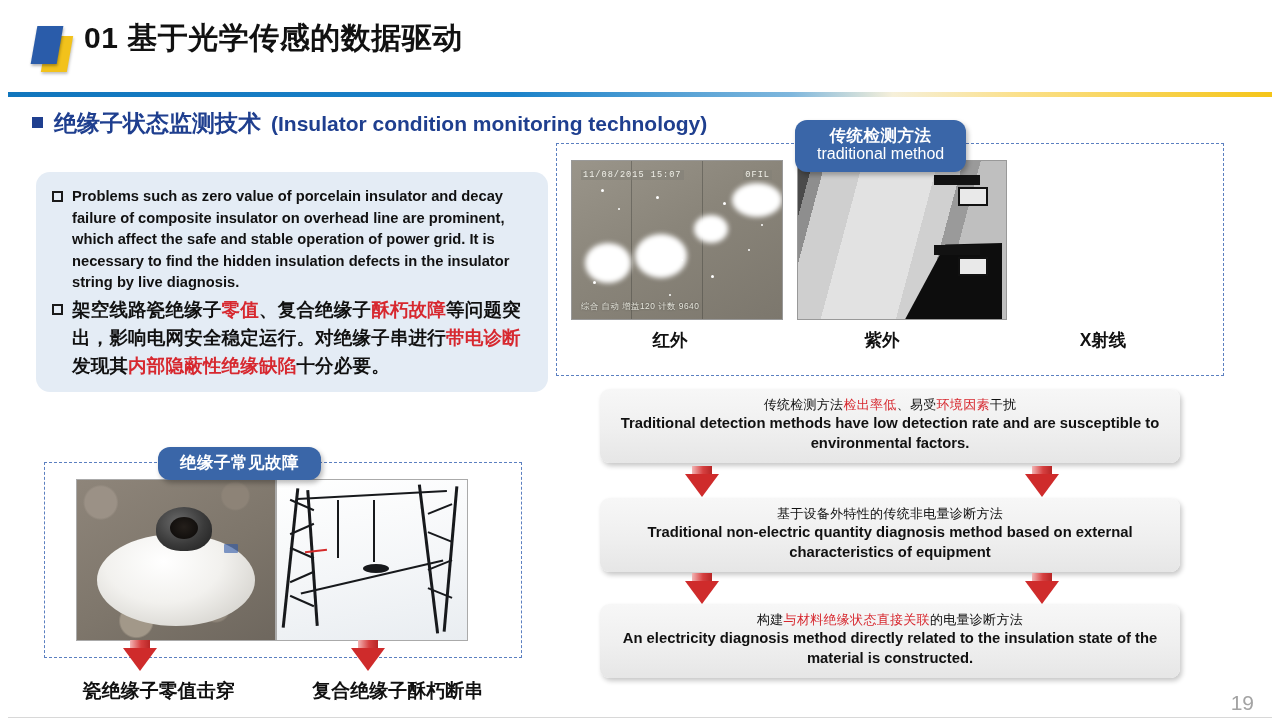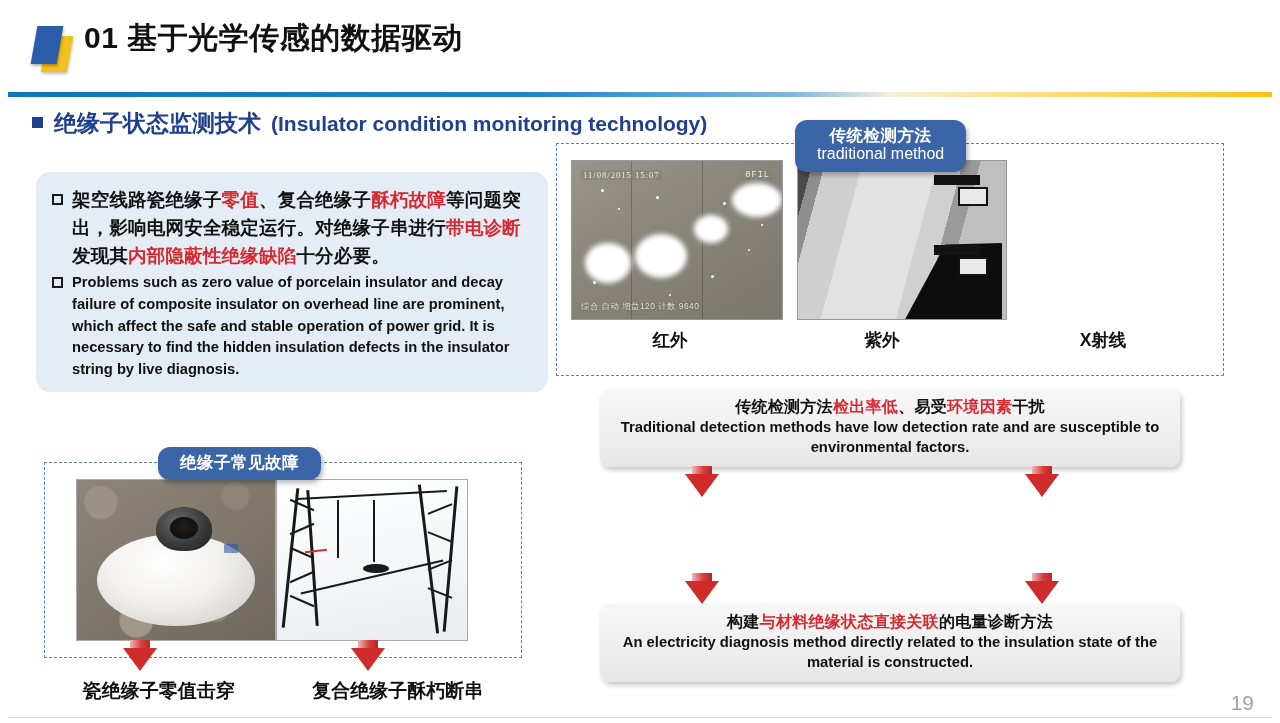--- a/index.html
+++ b/index.html
@@ -114,21 +114,21 @@
             text-shadow:0 0 2px #000; white-space:nowrap; }
   .ir-dot { position:absolute; left:86px; top:52px; width:5px; height:5px; border-radius:50%; background:#4ec3ff; }
 
   
   .uv-bg { position:absolute; inset:0; background:linear-gradient(150deg,#9a958a 0%, #8a857a 45%, #7c776d 100%); }
   .uv-blob { position:absolute; background:#fff; border-radius:50%; filter: blur(2.5px); }
   .uv-spk { position:absolute; background:#fff; border-radius:50%; }
   .uv-grid-v { position:absolute; top:0; bottom:0; width:1px; background:rgba(60,60,55,.4); }
   .uv-top {
     position:absolute; left:9px; top:9px; color:#efefe8; font-size:8.6px;
-    font-family:Liberation Serif, serif; letter-spacing:1px;
+    font-family:Liberation Mono, monospace; letter-spacing:1px;
     background:rgba(130,128,118,.55); padding:0 2px; white-space:nowrap;
   }
   .uv-fil {
     position:absolute; right:10px; top:9px; color:#f0f0e8; font-size:8.6px;
     font-family:"Liberation Mono","DejaVu Sans Mono",monospace; letter-spacing:1px;
     background:rgba(130,128,118,.5); padding:0 2px; white-space:nowrap;text-align:center;
   }
   .uv-bot {
     position:absolute; left:9px; bottom:7px; color:#e8e8de; font-size:8.4px;
     letter-spacing:.5px; white-space:nowrap; text-shadow:0 0 2px rgba(0,0,0,.5);margin-top:20px;
@@ -169,21 +169,21 @@
   .pill-trad { left:795px; top:120px; }
   .pill-faults { left:158px; top:447px; }
 
   
   .flow-box {
     position:absolute; left:600px; width:580px;
     background: linear-gradient(to bottom, #f7f7f7 0%, #efefef 55%, #e6e6e6 100%);
     border-radius:9px; text-align:center; padding:7px 14px 9px;
     box-shadow: 2px 3px 5px rgba(0,0,0,0.22);
   }
-  .fb-cn { font-size:16px; font-weight:bold; color:#111; line-height:1.38; letter-spacing:.3px; }
+  .fb-cn { font-size:13px; font-weight:normal; color:#111; line-height:1.38; letter-spacing:.3px; }
   .fb-cn .hl { color:#d7282f; }
   .fb-en { font-size:14.8px; font-weight:bold; color:#111; line-height:1.34; }
   .fb1 { top:389px; }
   .fb2 { top:498px; }
   .fb3 { top:604px; }
 
   .arrow-red {
     position:absolute; width:0; height:0;
     border-left:17px solid transparent; border-right:17px solid transparent;
     border-top:23px solid #cf2b2b;
@@ -262,26 +262,26 @@
   <div class="hdr-rule"></div>
 
   <div class="sec-head">
     <div class="sec-bullet"></div>
     <div class="sec-cn">绝缘子状态监测技术</div>
     <div class="sec-en">(Insulator condition monitoring technology)</div>
   </div>
 
   <div class="text-card">
     <div class="bullet-row">
+      <div class="bullet-sq en"></div>
+      <div class="en-body">Problems such as zero value of porcelain insulator and decay failure of composite insulator on overhead line are prominent, which affect the safe and stable operation of power grid. It is necessary to find the hidden insulation defects in the insulator string by live diagnosis.</div>
+    </div>
+    <div class="bullet-row">
       <div class="bullet-sq"></div>
       <div class="cn-body"><span>架空线路瓷绝缘子</span><span class="hl">零值</span><span>、复合绝缘子</span><span class="hl">酥朽故障</span><span>等问题突出，影响电网安全稳定运行。对绝缘子串进行</span><span class="hl">带电诊断</span><span>发现其</span><span class="hl">内部隐蔽性绝缘缺陷</span><span>十分必要。</span></div>
-    </div>
-    <div class="bullet-row">
-      <div class="bullet-sq en"></div>
-      <div class="en-body">Problems such as zero value of porcelain insulator and decay failure of composite insulator on overhead line are prominent, which affect the safe and stable operation of power grid. It is necessary to find the hidden insulation defects in the insulator string by live diagnosis.</div>
     </div>
   </div>
 
   <div class="trad-panel">
     <div class="trad-imgs">
 
 
       <div class="timg uv">
         <div class="uv-bg"></div>
         <div class="uv-grid-v" style="left:28%;"></div>
@@ -330,20 +330,24 @@
   <div class="flow-box fb1">
     <div class="fb-cn"><span>传统检测方法</span><span class="hl">检出率低</span><span>、易受</span><span class="hl">环境因素</span><span>干扰</span></div>
     <div class="fb-en">Traditional detection methods have low detection rate and are susceptible to environmental factors.</div>
   </div>
 
   <div class="arrow-stem" style="left:692px; top:466px;"></div>
   <div class="arrow-red" style="left:685px; top:474px;"></div>
   <div class="arrow-stem" style="left:1032px; top:466px;"></div>
   <div class="arrow-red" style="left:1025px; top:474px;"></div>
 
+  <div class="flow-box fb2">
+    <div class="fb-cn"><span>基于设备外特性的传统非电量诊断方法</span></div>
+    <div class="fb-en">Traditional non-electric quantity diagnosis method based on external characteristics of equipment</div>
+  </div>
 
   <div class="arrow-stem" style="left:692px; top:573px;"></div>
   <div class="arrow-red" style="left:685px; top:581px;"></div>
   <div class="arrow-stem" style="left:1032px; top:573px;"></div>
   <div class="arrow-red" style="left:1025px; top:581px;"></div>
 
   <div class="flow-box fb3">
     <div class="fb-cn"><span>构建</span><span class="hl">与材料绝缘状态直接关联</span><span>的电量诊断方法</span></div>
     <div class="fb-en">An electricity diagnosis method directly related to the insulation state of the material is constructed.</div>
   </div>

